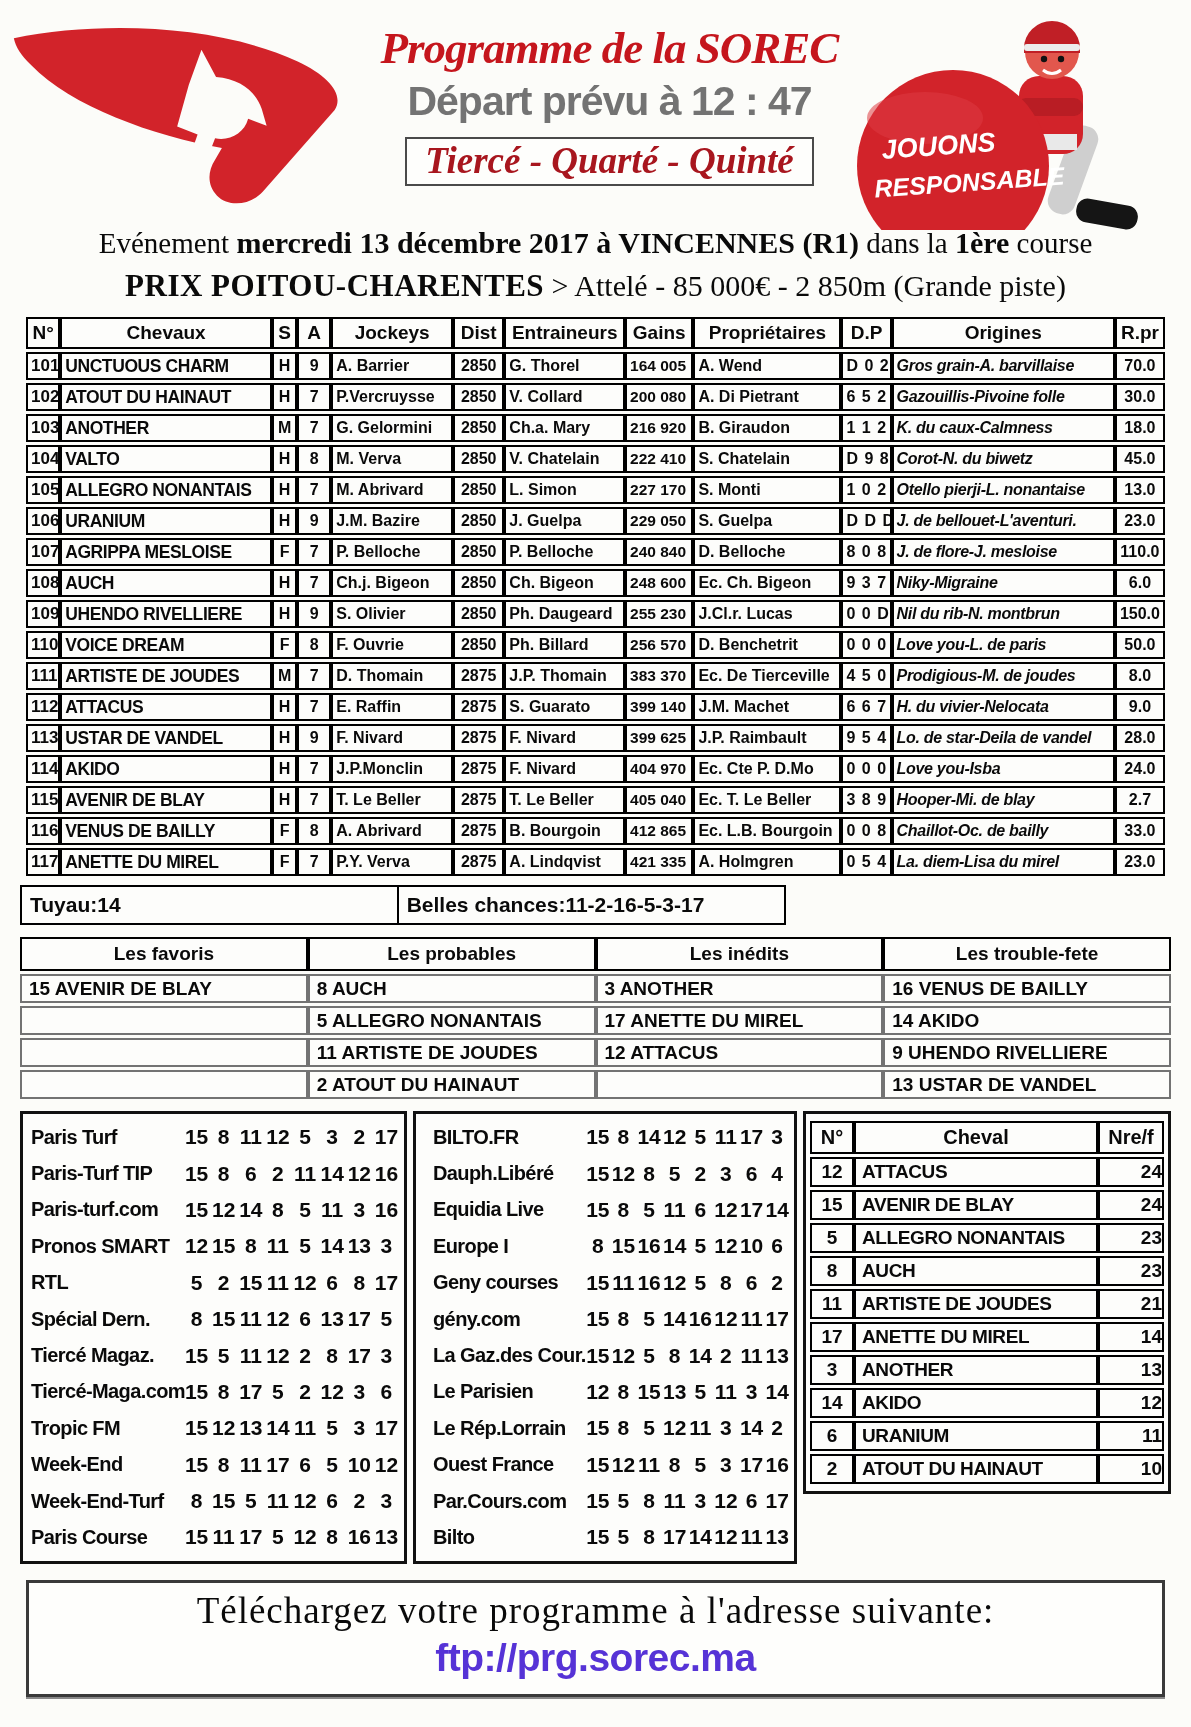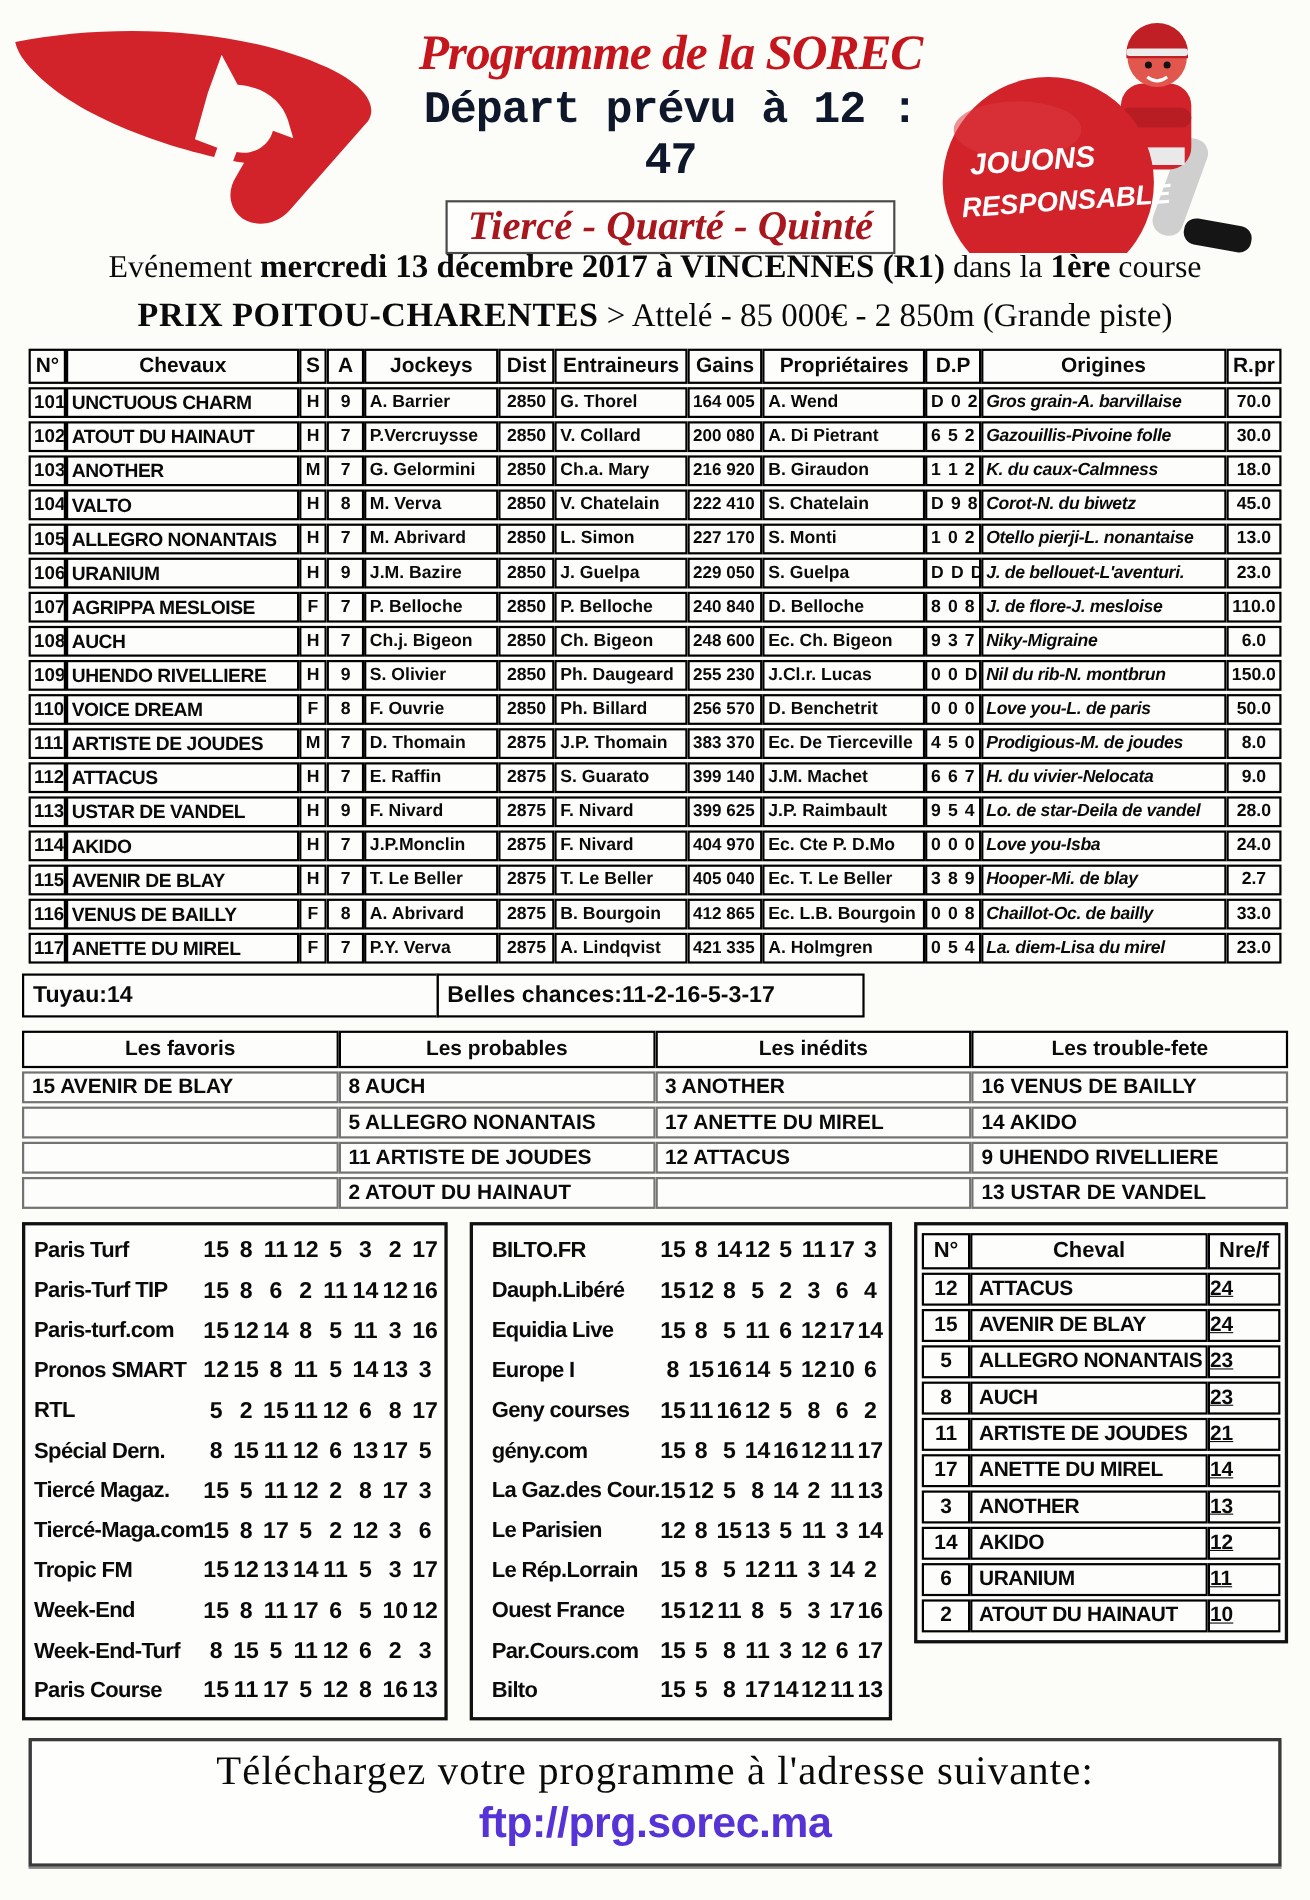--- a/index.html
+++ b/index.html
@@ -6,21 +6,21 @@
   html,body { width:1191px; background:#fcfcf9; }
   body { height:1727px; overflow:hidden; font-family:"Liberation Sans",sans-serif; color:#0a0a0a; }
 
   
   .header-row { display:flex; height:224px; padding:6px 8px 0 8px; }
   .logo-wrap { width:358px; padding-top:12px; }
   .center-col { flex:1; text-align:center; padding-top:16px; }
   .mascot-wrap { width:330px; }
   .main-title { font-family:"Liberation Serif",serif; font-style:italic; font-weight:bold;
                 font-size:45px; color:#c5161d; letter-spacing:-1px; }
-  .depart { font-size:41px; font-weight:bold; letter-spacing:-1px; margin-top:4px; color:#0f172a;font-family:Liberation Mono, monospace; }
+  .depart { font-size:41px; font-weight:bold; letter-spacing:-1px; margin-top:4px; color:#737373; }
   .tierce-box { display:inline-block; border:2px solid #4a4a4a; padding:0 18px 2px 18px; margin-top:12px;
                 font-family:"Liberation Serif",serif; font-style:italic; font-weight:bold;
                 font-size:37px; color:#a8161e; background:#fefefc; }
 
   .event-line1 { text-align:center; font-family:"Liberation Serif",serif; font-size:29px; margin-top:2px; }
   .event-line1 b { font-size:30px; }
   .event-line2 { text-align:center; font-family:"Liberation Serif",serif; font-size:30px; margin-top:8px; }
   .event-line2 b { font-size:31px; letter-spacing:0.5px; }
 
   
@@ -47,37 +47,37 @@
   .sel-1 { width:33.7%; } .sel-2 { width:32.9%; } .sel-3 { width:33.8%; }
 
   
   .picks-wrap { margin:9px 20px 0 20px; }
   table.picks { width:100%; table-layout:fixed; border-collapse:separate; border-spacing:0 3px; }
   table.picks th { border:2px solid #000; font-size:19px; font-weight:bold; height:34px; background:#fdfdfb; }
   table.picks td { border:2px solid #737373; font-weight:bold; font-size:19px; height:29px;
                    padding-left:7px; white-space:nowrap; overflow:hidden; background:#fdfdfb; text-align:left; }
 
   
-  .bottom { display:flex; margin:9px 20px 4px 20px; gap:20px; align-items:flex-start; }
+  .bottom { display:flex; margin:9px 20px 4px 20px; gap:6px; align-items:flex-start; }
   .press-box { border:3px solid #111; padding:5px 4px 5px 8px; background:#fdfdfb; }
   .press-left { width:387px; } .press-mid { width:384px;padding-left:17px; }
   .press-row { display:grid; grid-template-columns:152px repeat(8,1fr); align-items:center; height:36.4px; }
   .press-name { font-weight:bold; font-size:20px; white-space:nowrap; letter-spacing:-0.6px; }
   .press-num { font-weight:bold; font-size:21px; text-align:center; }
 
   .donnes-box { flex:1; border:3px solid #111; padding:4px; background:#fdfdfb; }
   table.donnes { width:100%; table-layout:fixed; border-collapse:separate; border-spacing:0 3px; }
   table.donnes td, table.donnes th { border:2px solid #000; font-weight:bold; background:#fdfdfb;
                    white-space:nowrap; overflow:hidden; }
   table.donnes th.title { font-size:21px; height:36px; }
   table.donnes th { font-size:20px; height:33px; }
   table.donnes td { font-size:19px; height:30px; }
   table.donnes td.c0 { text-align:center; }
   table.donnes td.c1 { text-align:left; padding-left:6px; letter-spacing:-0.4px; }
-  table.donnes td.c2 { text-align:left;text-decoration:underline; }
+  table.donnes td.c2 { text-align:right; }
 
   
   .footer-box { margin:16px 26px 0 26px; border:3px solid #3a3a3a; text-align:center;
                 padding:6px 0 14px 0; background:#fefefc; box-shadow:0 2px 0 #888; }
   .footer-line1 { font-family:"Liberation Serif",serif; font-size:37px; letter-spacing:1px; }
   .footer-link { display:inline-block; margin-top:4px; font-weight:bold; font-size:39px;
                  color:#5633d6; letter-spacing:-0.5px; text-decoration:none; }
 </style>
 </head>
 <body>

